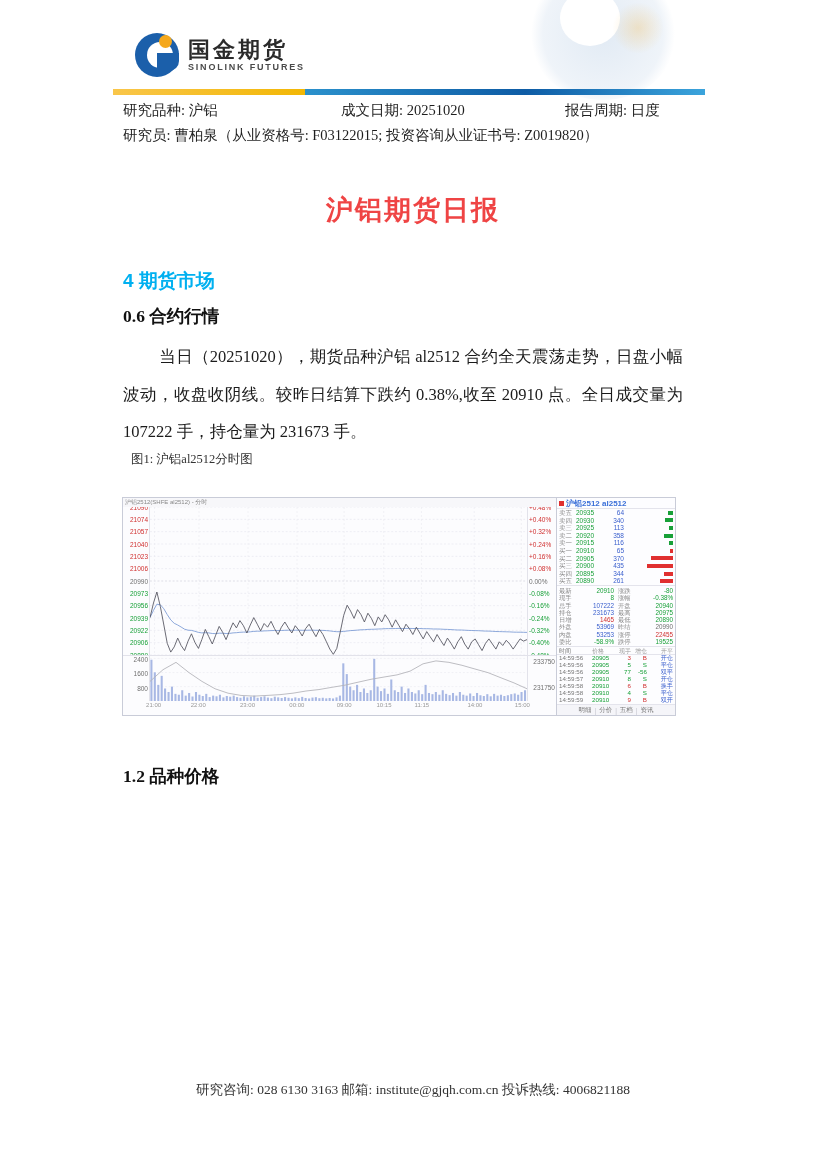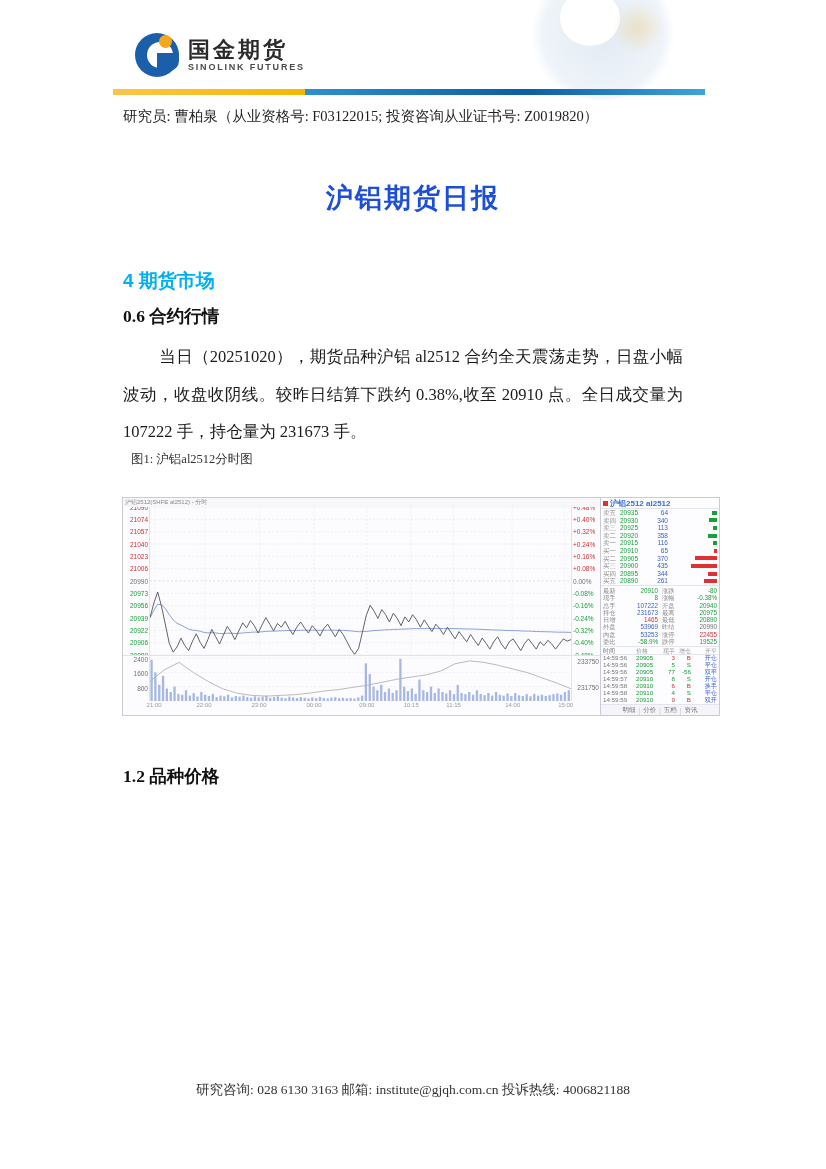--- a/index.html
+++ b/index.html
@@ -23,37 +23,37 @@
   .watermark3 { position:absolute; left:560px; top:-10px; width:60px; height:56px; border-radius:50%; background:#fff; }
   .color-bar { position:absolute; left:113px; top:89px; width:592px; height:6px; display:flex; }
   .color-bar .y { width:192px; height:100%; background:linear-gradient(90deg,#F9C64A,#F2B705); }
   .color-bar .b { flex:1; height:100%; background:linear-gradient(90deg,#2B91CC,#0E5CA5 55%,#3BA4DC); }
   .meta { position:absolute; left:123px; top:101px; width:584px; font-size:14.5px; color:#1e1e1e; }
   .meta-row1 { display:flex; }
   .meta-row1 .m1 { width:218px; } .meta-row1 .m2 { width:224px; } .meta-row1 .m3 { flex:1; }
   .meta-row2 { margin-top:6px; }
 
   
-  .doc-title { position:absolute; left:0; top:180px; width:100%; text-align:center;
+  .doc-title { position:absolute; left:0; top:192px; width:100%; text-align:center;
                font-family:"Liberation Sans","DejaVu Sans",sans-serif; font-weight:bold;
-               font-size:27px; letter-spacing:2px; color:#1d4ed8; }
+               font-size:27px; letter-spacing:2px; color:#ef4444; }
   .h-sec { position:absolute; left:123px; font-family:"Liberation Sans","DejaVu Sans",sans-serif;
            font-weight:bold; font-size:19px; color:#00B0F0; }
   .h-sub { position:absolute; left:123px; font-weight:bold; font-size:17.5px; color:#111; }
   .para { position:absolute; left:123px; width:560px; font-size:16.5px; line-height:2.28;
           text-align:justify; text-indent:2.2em; color:#1b1b1b; }
   .fig-caption { position:absolute; left:123px; top:451px; font-size:12.5px; color:#333;margin-left:8px; }
   .source-line { position:absolute; left:123px; top:729px; width:560px; text-align:right; font-size:12.5px; color:#333; }
 
   
   .footer1 { position:absolute; left:0; top:1081px; width:100%; text-align:center; font-size:13.5px; color:#333; }
   .footer2 { position:absolute; left:0; top:1104px; width:100%; text-align:center; font-size:14px; color:#2E74B5; }
 
   
-  .chart { position:absolute; left:122px; top:497px; width:598px; height:219px;
+  .chart { position:absolute; left:122px; top:497px; width:554px; height:219px;
            background:#FCFCFE; border:1px solid #C9CCD8; display:flex;
            font-family:"Liberation Sans","DejaVu Sans",sans-serif; overflow:hidden; }
   .plot-col { flex:1; display:flex; flex-direction:column; min-width:0; }
   .titlebar { height:9px; font-size:6px; line-height:9px; color:#888; padding-left:2px;
               white-space:nowrap; overflow:hidden; background:#F7F7FA; }
   .main-row { height:148px; display:flex; }
   .axis-col { position:relative; overflow:hidden; }
   .y-left { width:26px; } .y-right { width:28px; }
   .ylab { position:absolute; right:1px; font-size:6.5px; line-height:7px; }
   .y-right .ylab { right:auto; left:1px; }
@@ -111,20 +111,25 @@
       <div class="logo-en">SINOLINK FUTURES</div>
     </div>
   </div>
 
   <div class="color-bar">
       <div class="y"></div>
       <div class="b"></div>
     </div>
 
   <div class="meta">
+    <div class="meta-row1">
+      <span class="m1">研究品种: 沪铝</span>
+      <span class="m2">成文日期: 20251020</span>
+      <span class="m3">报告周期: 日度</span>
+    </div>
     <div class="meta-row2">研究员: 曹柏泉（从业资格号: F03122015; 投资咨询从业证书号: Z0019820）</div>
   </div>
 
   <div class="doc-title">沪铝期货日报</div>
   <div class="h-sec" style="top:268px">4 期货市场</div>
   <div class="h-sub" style="top:304px">0.6 合约行情</div>
   <div class="para" style="top:338px">当日（20251020），期货品种沪铝 al2512 合约全天震荡走势，日盘小幅波动，收盘收阴线。较昨日结算下跌约 0.38%,收至 20910 点。全日成交量为 107222 手，持仓量为 231673 手。</div>
   <div class="fig-caption">图1: 沪铝al2512分时图</div>
 
   <div class="chart">

